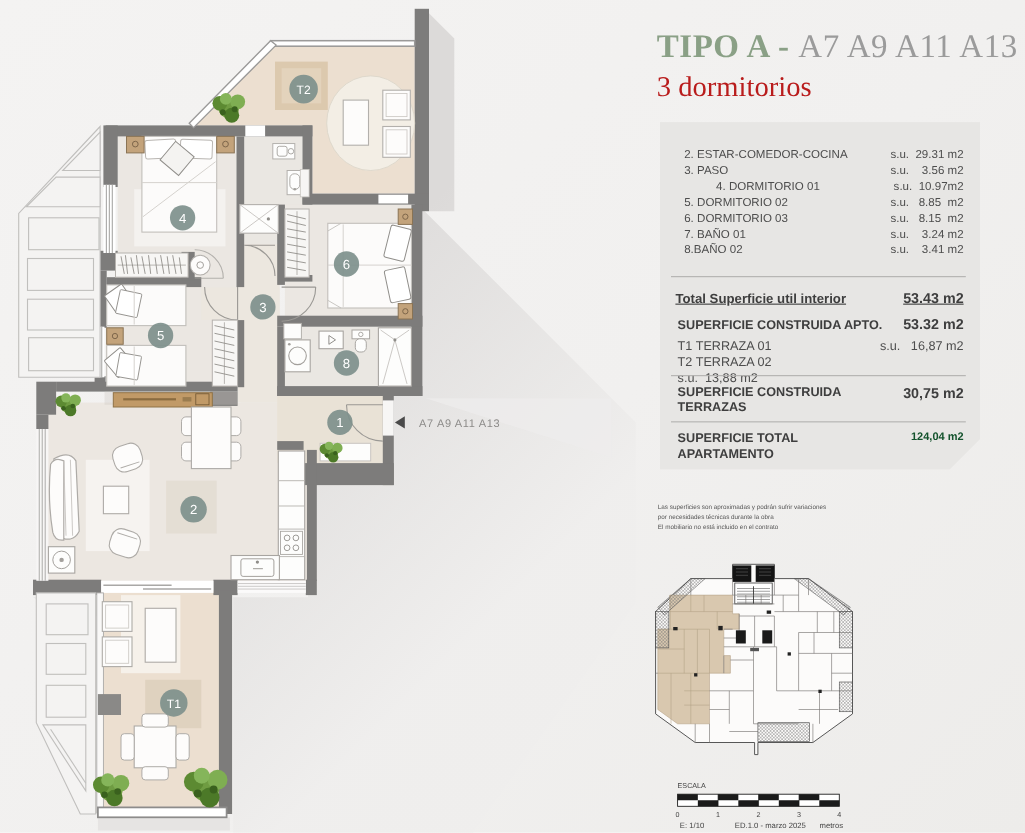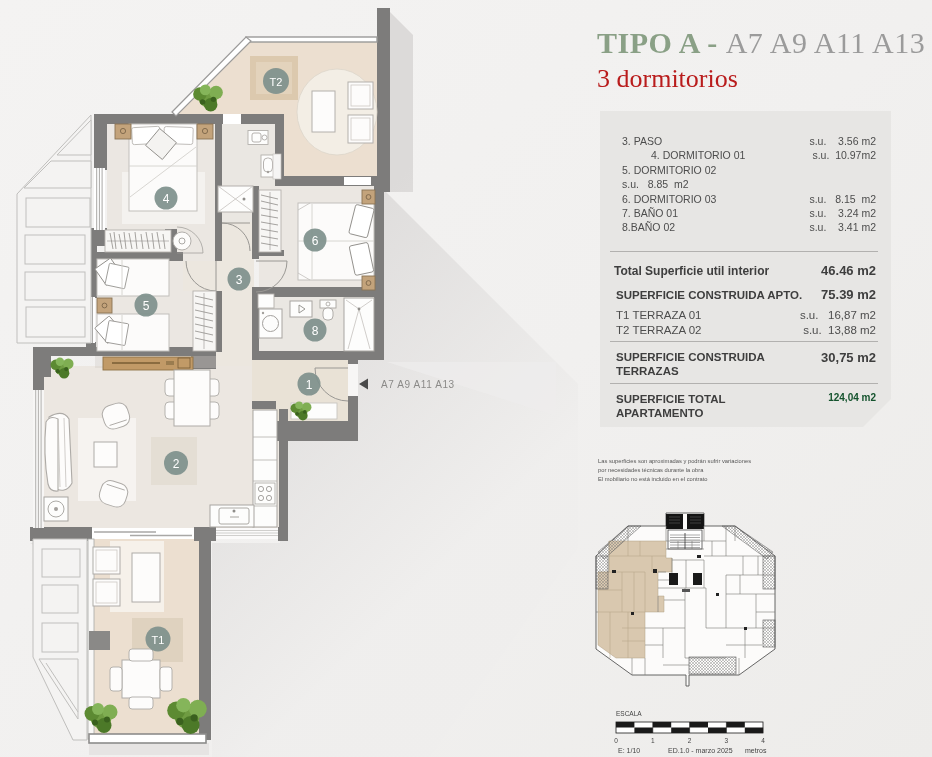--- a/index.html
+++ b/index.html
@@ -716,64 +716,68 @@
 </g>
 </svg>
 
 <div class="abs ttl" style="left:597px;top:26px;font-size:30px;color:#8aa086;font-weight:bold;letter-spacing:0.5px;white-space:nowrap;">TIPO A - <span style="color:#9b9b9b;font-weight:normal;">A7 A9 A11 A13</span></div>
 
 <div class="abs ttl" style="left:597px;top:64px;font-size:26px;color:#b91c1c;">3 dormitorios</div>
 
 <div class="abs" style="left:600px;top:111px;width:291px;height:316px;background:#e7e6e4;clip-path:polygon(0 0,100% 0,100% 288px,263px 100%,0 100%);"></div>
 
 <div class="abs" style="left:622px;top:134px;width:254px;font-size:10.5px;color:#4d4d4d;line-height:14.4px;">
+<div style="display:flex;">
+      <span style="flex:1">2. ESTAR-COMEDOR-COCINA</span>
+      <span>s.u.&nbsp;&nbsp;29.31 m2</span>
+    </div>
 <div style="display:flex;justify-content:center;">
       <span style="flex:1">3. PASO</span>
       <span>s.u.&nbsp;&nbsp;&nbsp;&nbsp;3.56 m2</span>
     </div>
 <div style="display:flex;margin-left:29px;">
       <span style="flex:1">4. DORMITORIO 01</span>
       <span>s.u.&nbsp;&nbsp;10.97m2</span>
     </div>
-<div style="display:flex;flex-direction:column;">
+<div style="display:flex;">
       <span style="flex:1">5. DORMITORIO 02</span>
       <span>s.u.&nbsp;&nbsp;&nbsp;8.85&nbsp;&nbsp;m2</span>
     </div>
 <div style="display:flex;">
       <span style="flex:1">6. DORMITORIO 03</span>
       <span>s.u.&nbsp;&nbsp;&nbsp;8.15&nbsp;&nbsp;m2</span>
     </div>
 <div style="display:flex;">
       <span style="flex:1">7. BAÑO 01</span>
       <span>s.u.&nbsp;&nbsp;&nbsp;&nbsp;3.24 m2</span>
     </div>
 <div style="display:flex;">
       <span style="flex:1">8.BAÑO 02</span>
       <span>s.u.&nbsp;&nbsp;&nbsp;&nbsp;3.41 m2</span>
     </div>
 </div>
 
 <div class="abs" style="left:610px;top:251px;width:268px;height:1px;background:#b2b1af;"></div>
 
-<div class="abs" style="left:614px;top:263px;width:262px;font-size:12px;color:#3e3e3e;display:flex;align-items:baseline;">
+<div class="abs" style="left:614px;top:263px;width:262px;font-size:12px;color:#3e3e3e;display:flex;align-items:baseline;text-decoration:underline;">
     <span style="flex:1;font-weight:bold;">Total Superficie util interior</span>
-    <span style="font-weight:bold;font-size:13px;">46.46 m2</span>
+    <span style="font-weight:bold;font-size:13px;">53.43 m2</span>
   </div>
 
 <div class="abs" style="left:616px;top:287px;width:260px;font-size:11.5px;color:#3e3e3e;display:flex;align-items:baseline;">
     <span style="flex:1;font-weight:bold;">SUPERFICIE CONSTRUIDA APTO.</span>
-    <span style="font-weight:bold;font-size:13px;">75.39 m2</span>
+    <span style="font-weight:bold;font-size:13px;">53.32 m2</span>
   </div>
 
 <div class="abs" style="left:616px;top:308px;width:260px;font-size:11.5px;color:#4d4d4d;line-height:14.5px;">
 <div style="display:flex;">
       <span style="flex:1">T1 TERRAZA 01</span>
       <span>s.u.&nbsp;&nbsp;&nbsp;16,87 m2</span>
     </div>
-<div style="display:flex;">
+<div style="display:flex;flex-direction:column;">
       <span style="flex:1">T2 TERRAZA 02</span>
       <span>s.u.&nbsp;&nbsp;13,88 m2</span>
     </div>
 </div>
 
 <div class="abs" style="left:610px;top:341px;width:268px;height:1px;background:#b2b1af;"></div>
 
 <div class="abs" style="left:616px;top:350px;width:260px;font-size:11.5px;color:#3e3e3e;display:flex;align-items:flex-start;">
     <span style="flex:1;font-weight:bold;line-height:14px;">SUPERFICIE CONSTRUIDA<br>TERRAZAS</span>
     <span style="font-weight:bold;font-size:13px;">30,75 m2</span>

